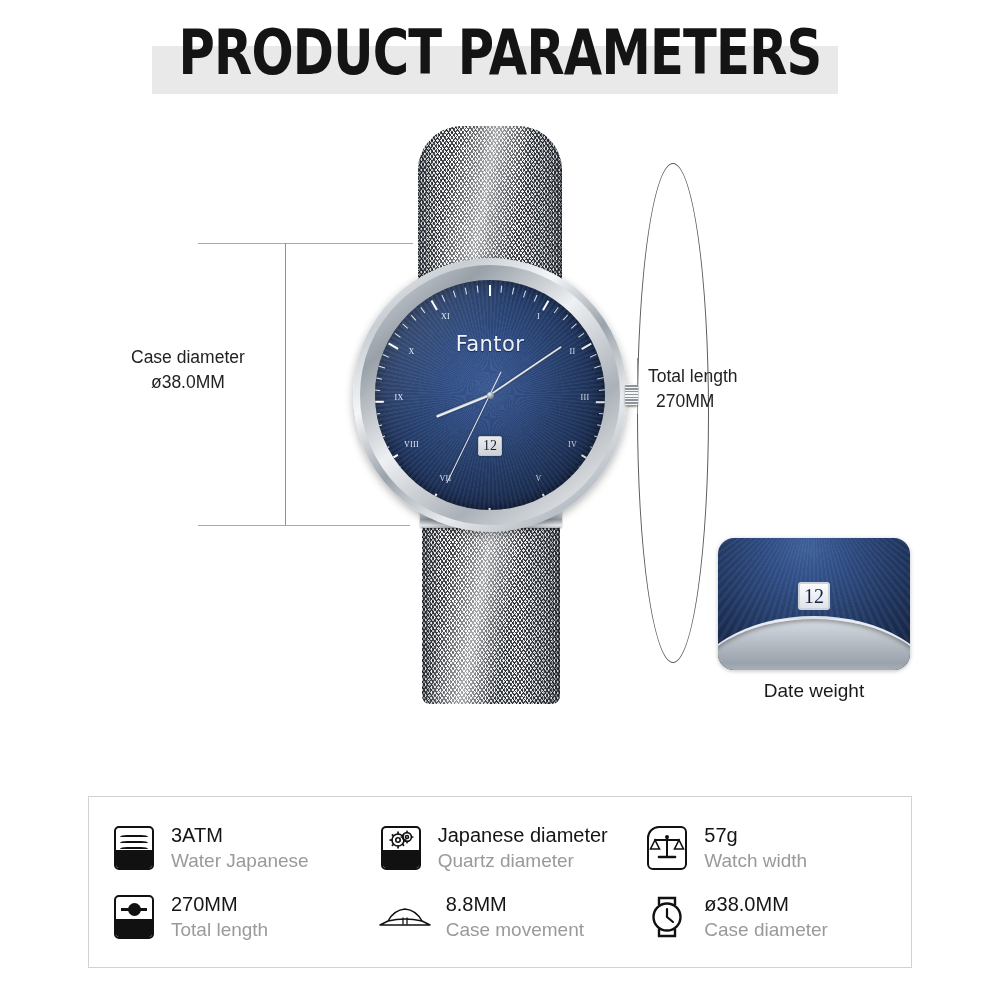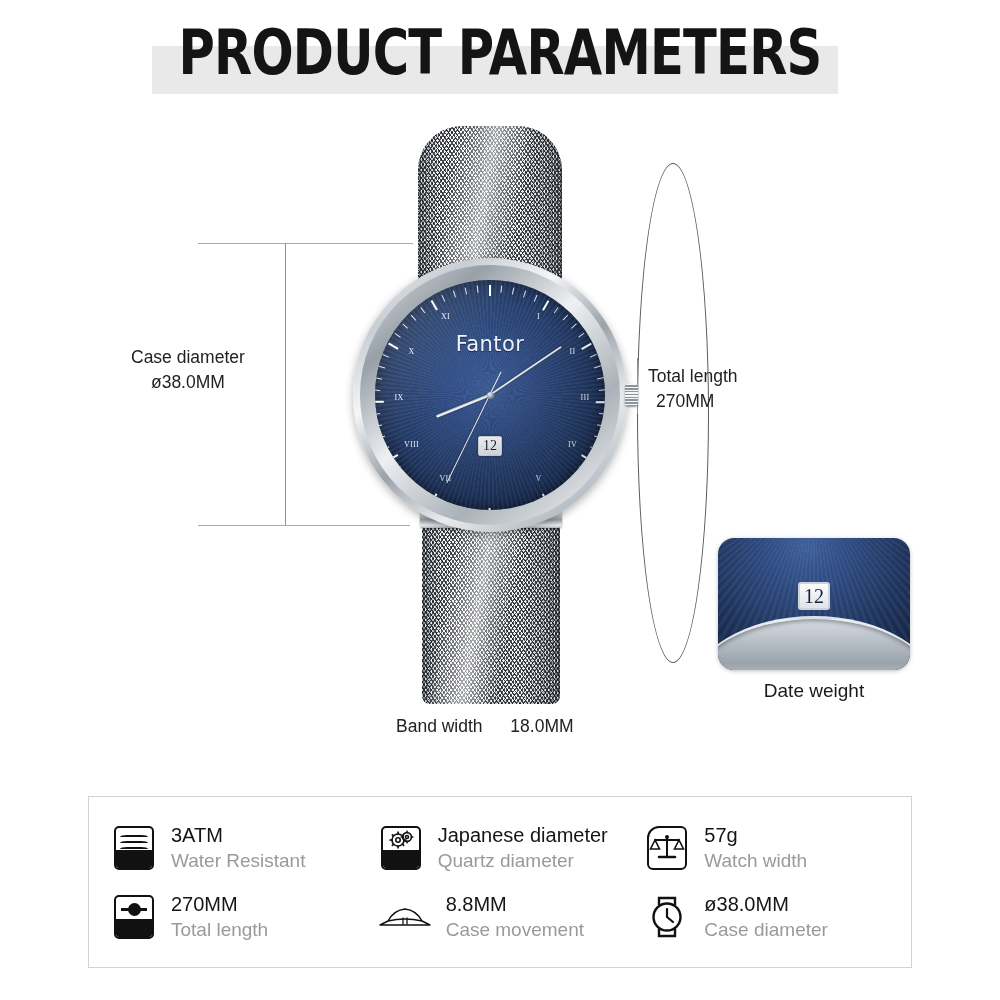--- a/index.html
+++ b/index.html
@@ -296,25 +296,20 @@
   <div class="length-ellipse"></div>
   <div class="vline" style="left:637px; top:358px; height:56px; background:#8f8f8f;"></div>
   <div class="dim-label" style="left:648px; top:364px;">
     <span>Total length</span>
     <span class="l2" style="padding-left:8px;">270MM</span>
   </div>
 
   <div class="vline" style="left:424px; top:644px; height:44px;"></div>
   <div class="vline" style="left:553px; top:640px; height:48px;"></div>
   <div class="hline" style="left:424px; top:680px; width:130px;"></div>
-  <div class="dim-label" style="left:396px; top:714px;">
-    <span>Band width</span>
-    <span style="display:inline-block; width:18px;"></span>
-    <span>18.0MM</span>
-  </div>
 
   <div class="watch">
     <div class="mesh strap-top">
       <div class="strap-shine" style="inset:0; border-radius:44px 44px 4px 4px;"></div>
     </div>
     <div class="lug lug-top"></div>
 
     <div class="mesh strap-bottom">
       <div class="strap-shine" style="inset:0; border-radius:4px 4px 8px 8px;"></div>
     </div>
@@ -428,21 +423,21 @@
         <div class="spec-ico">
           <div class="ico-box">
             <div class="wave" style="top:7px;"></div>
             <div class="wave" style="top:13px;"></div>
             <div class="wave" style="top:19px;"></div>
             <div class="fill-bottom"></div>
           </div>
         </div>
         <div class="spec-text">
           <span class="spec-val">3ATM</span>
-          <span class="spec-desc">Water Resistant</span>
+          <span class="spec-desc">Water Japanese</span>
         </div>
       </div>
 
       <div class="spec">
         <div class="spec-ico">
           <div class="ico-box">
             <svg width="40" height="24" viewBox="0 0 40 24" style="position:absolute; left:-1px; top:1px;">
               <g fill="none" stroke="#111" stroke-width="1.6">
                 <circle cx="16" cy="11" r="6"></circle>
                 <circle cx="16" cy="11" r="2.2"></circle>

